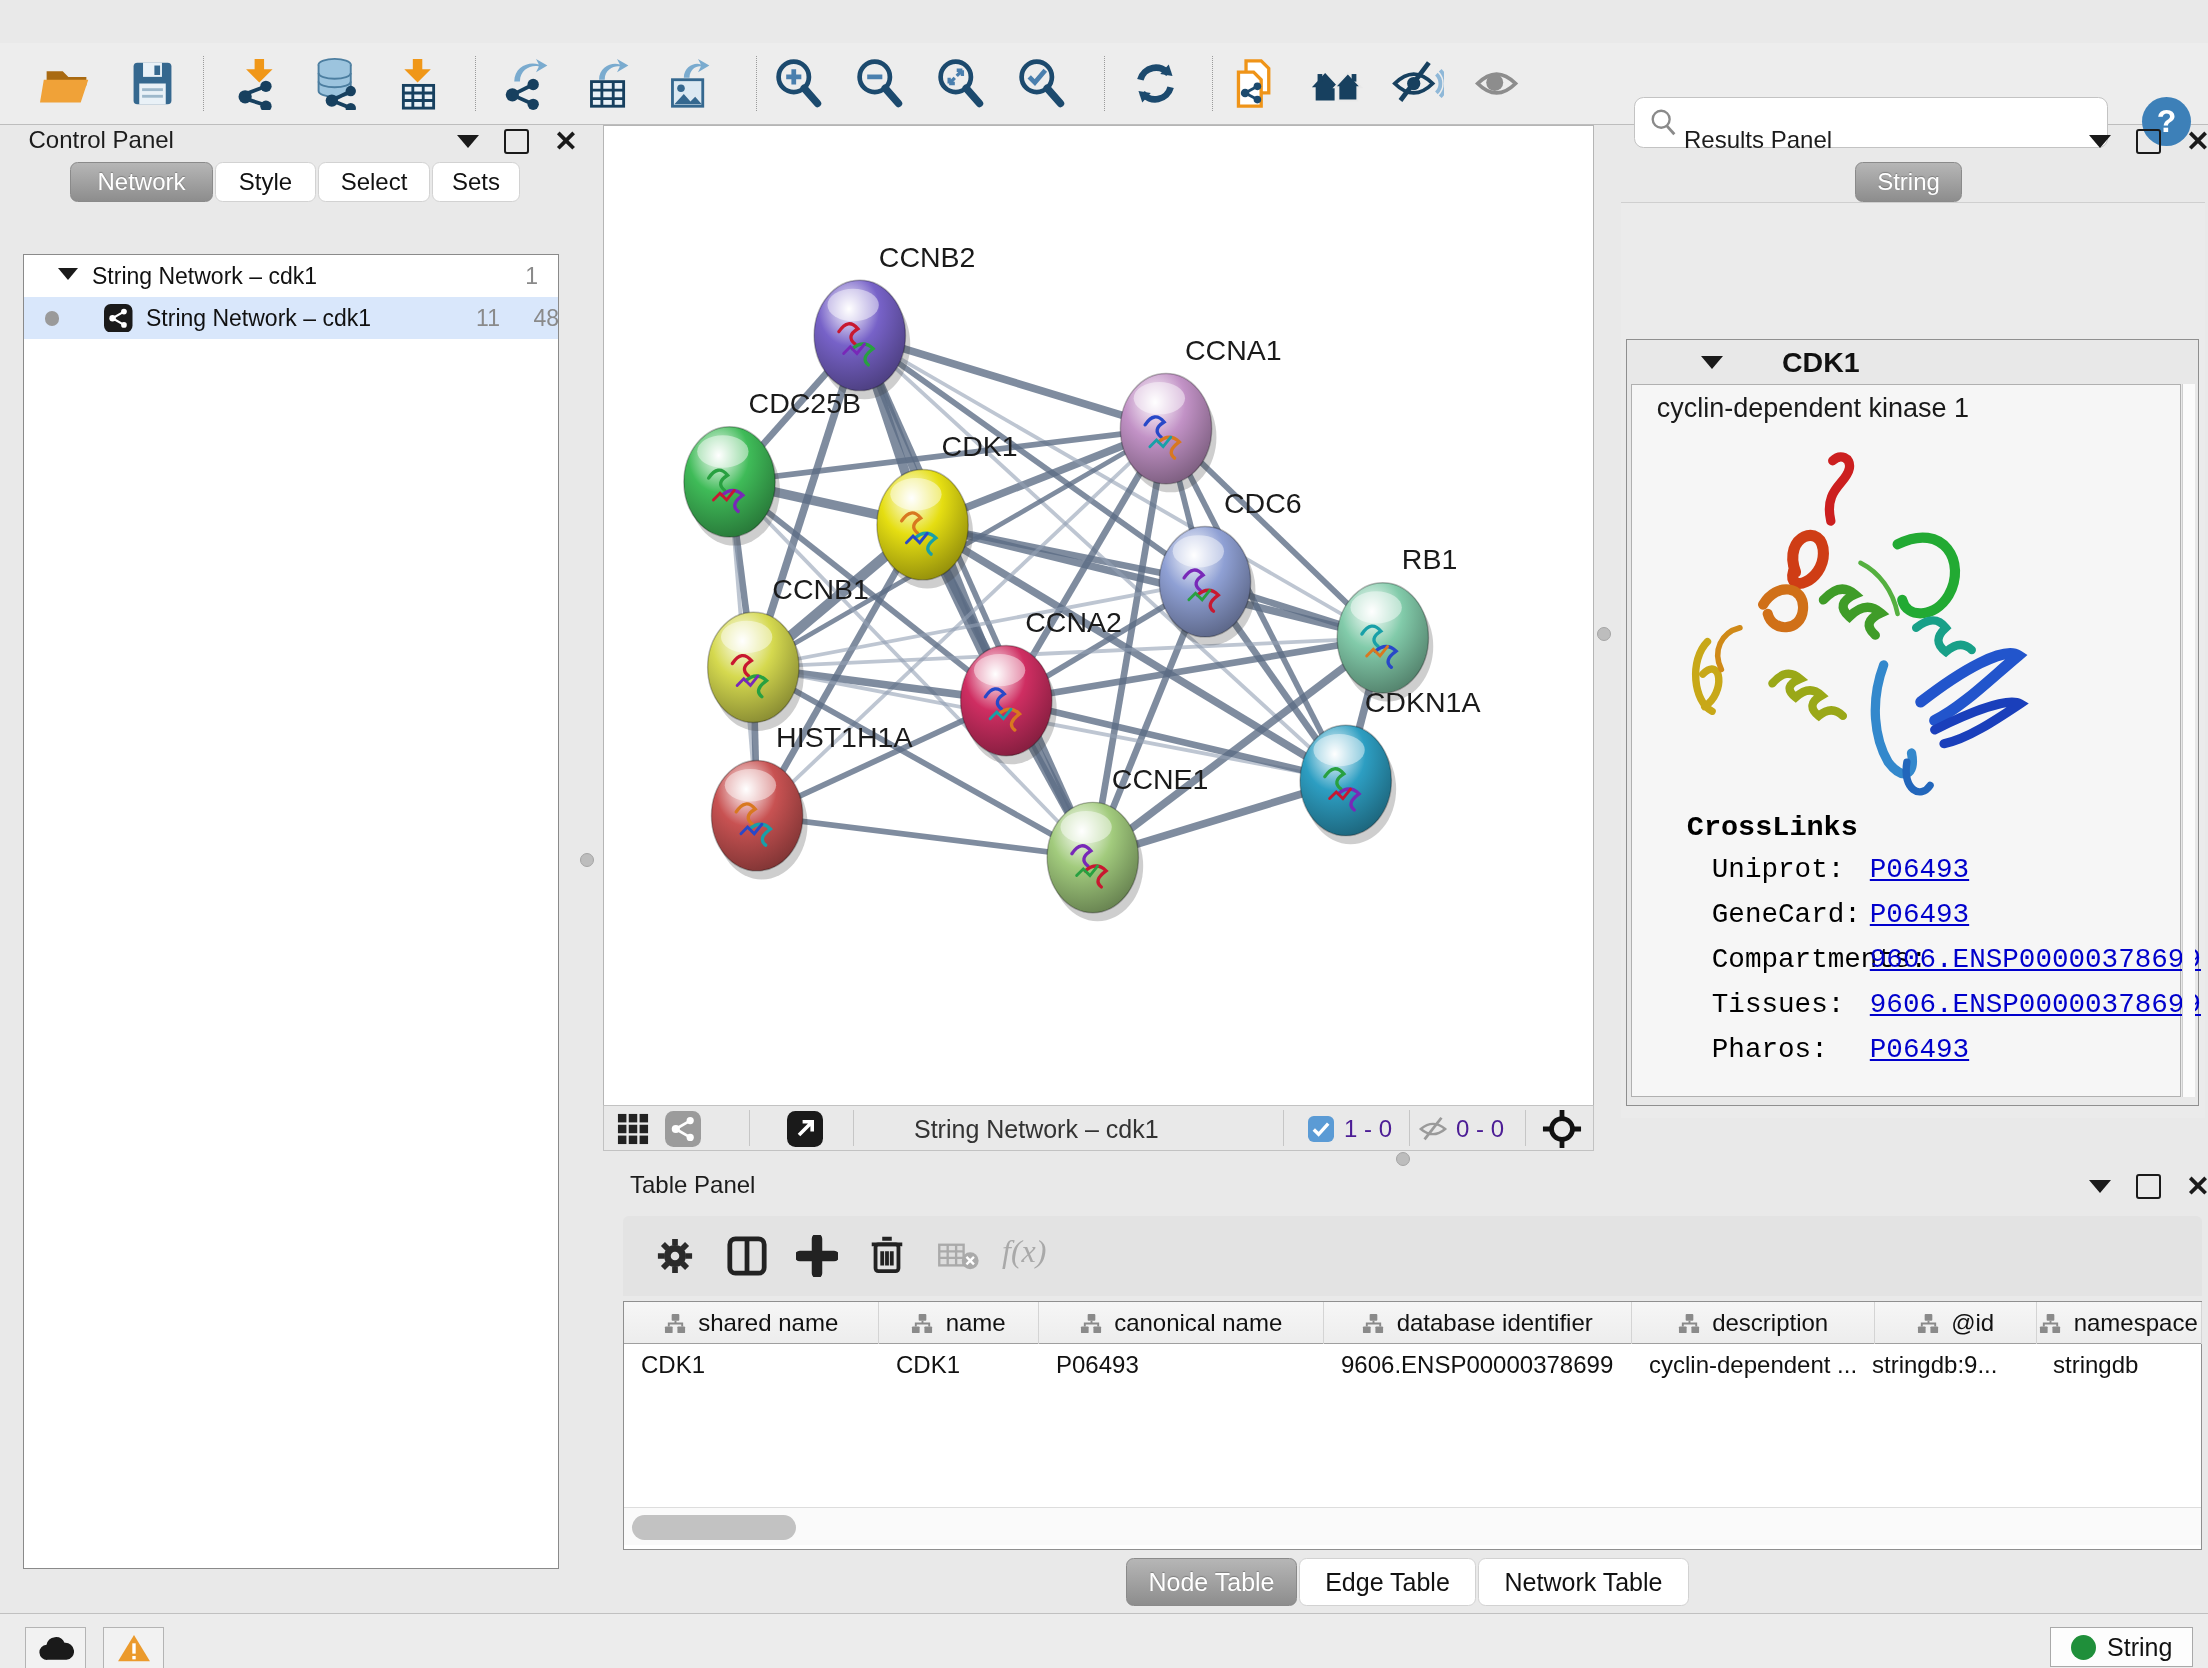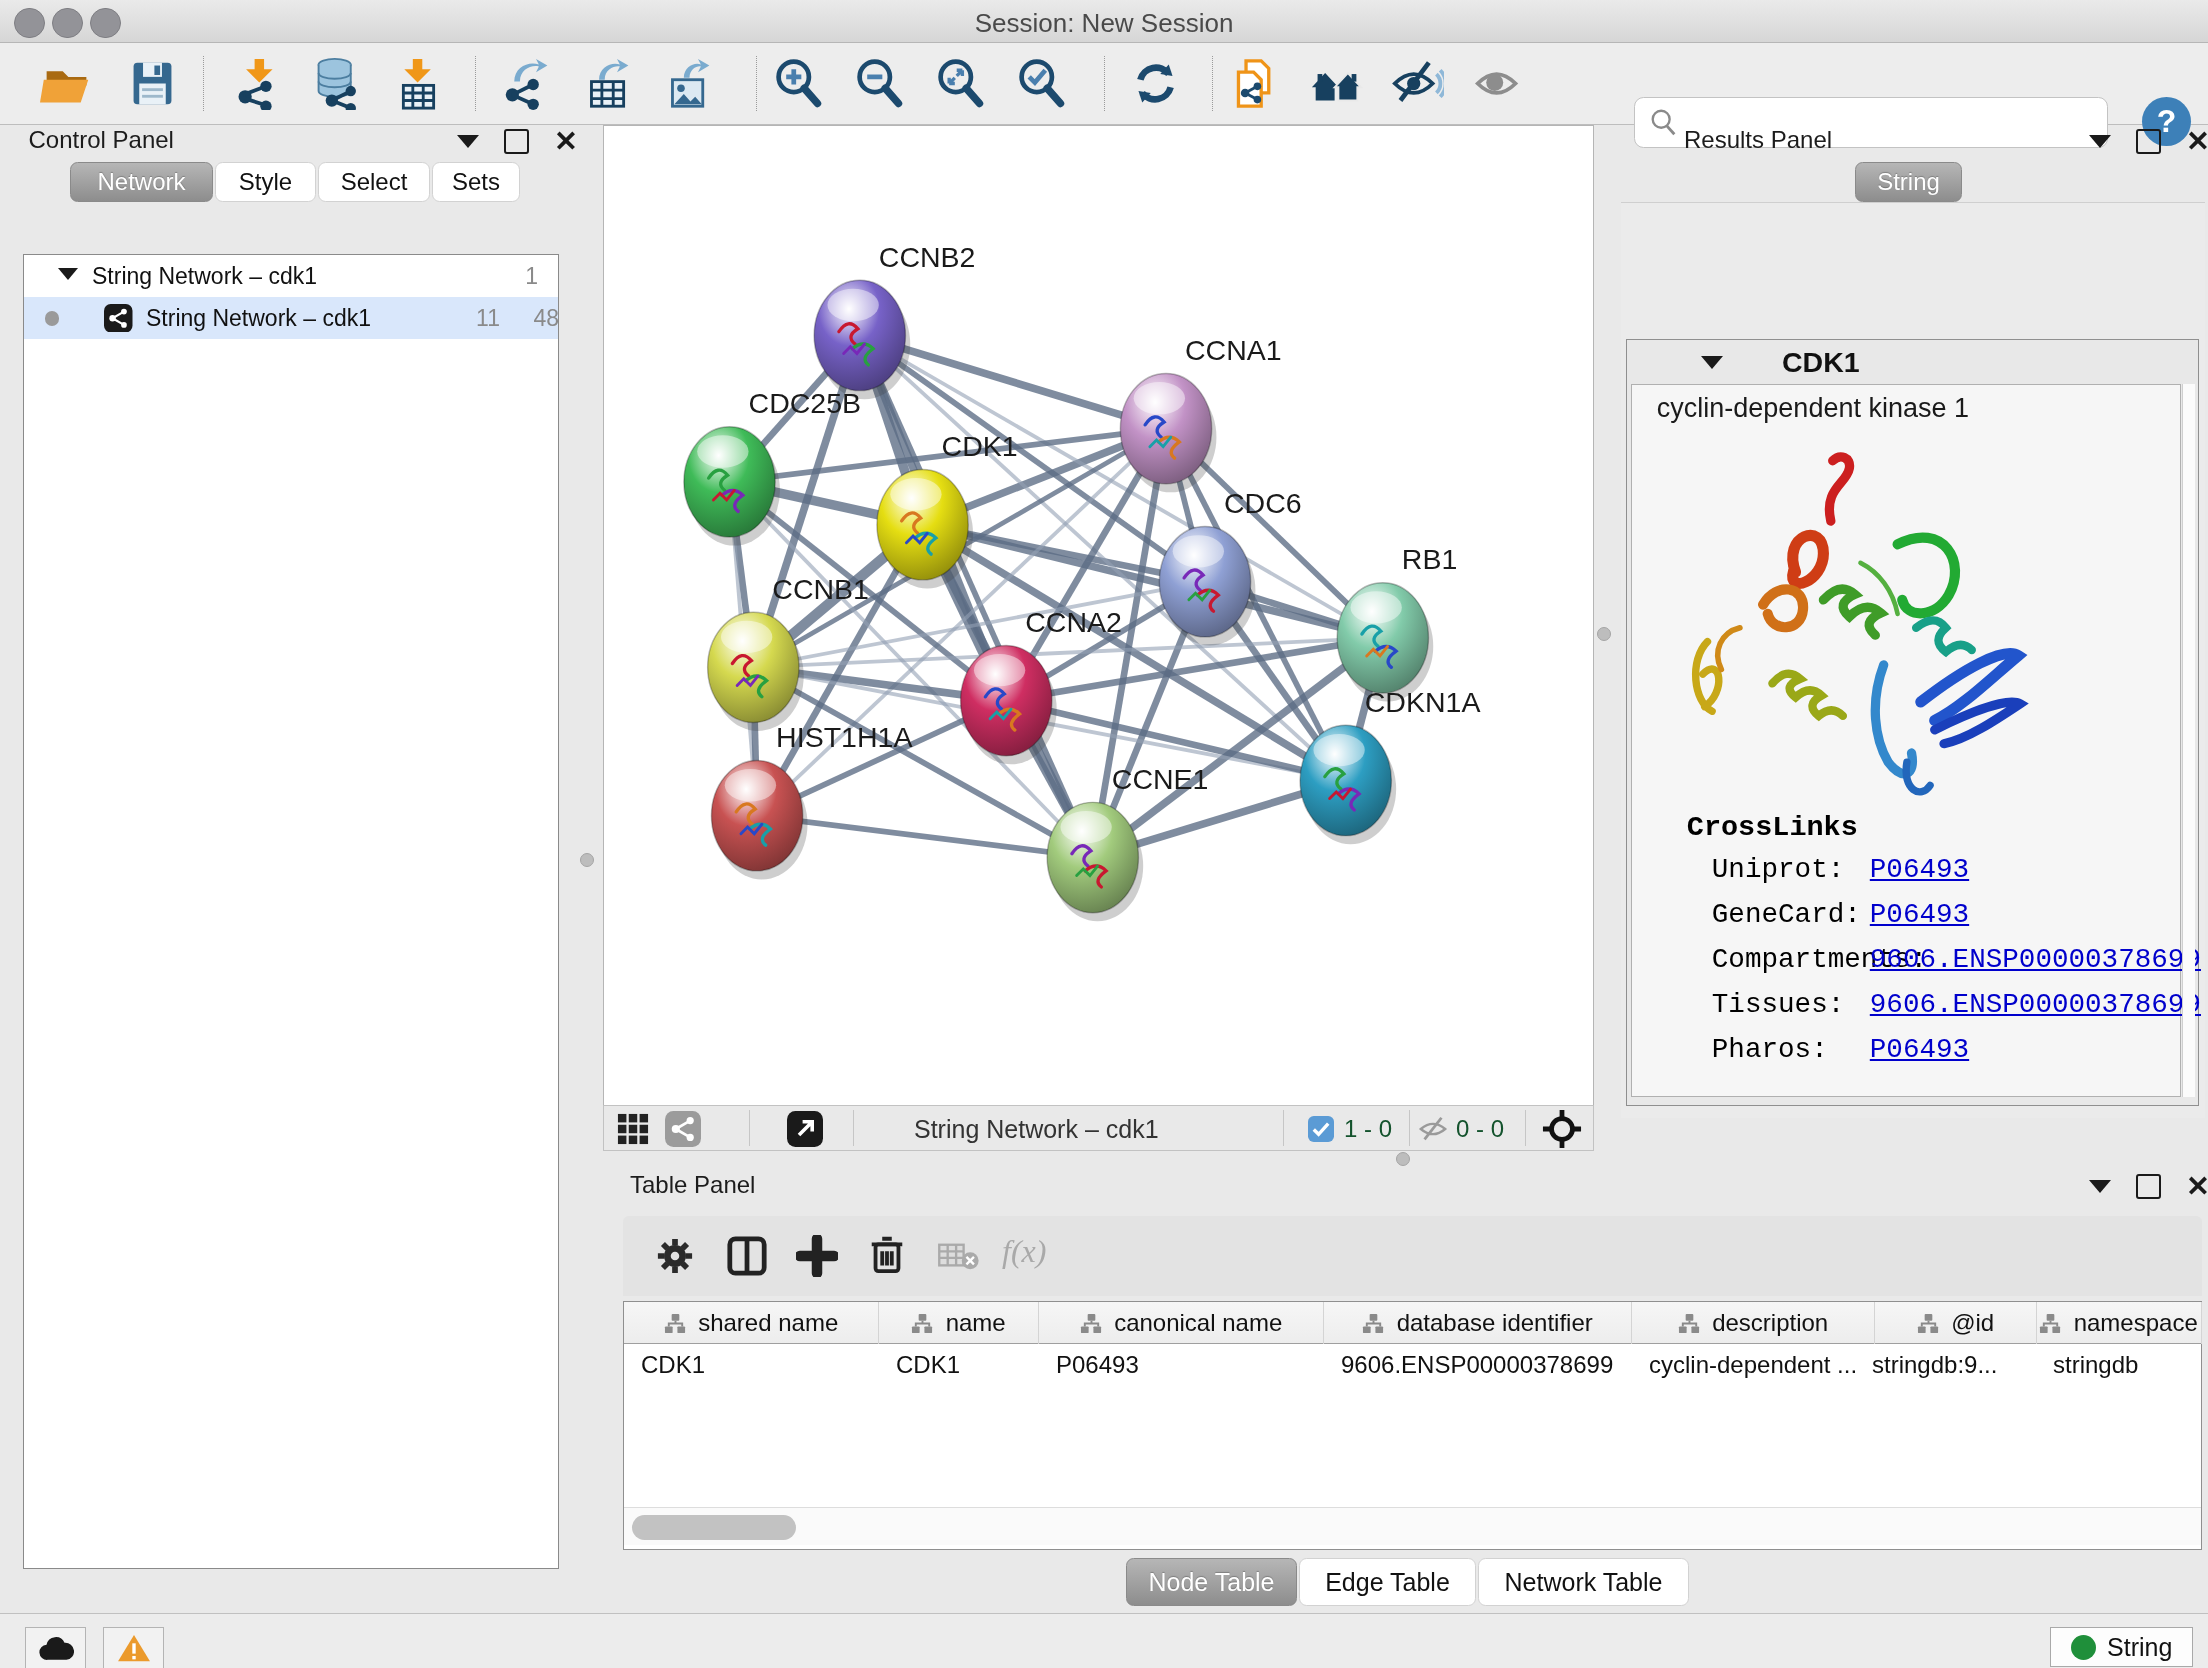--- a/index.html
+++ b/index.html
@@ -37,21 +37,21 @@
   #cp-tree{left:23px;top:254px;width:536px;height:1315px;background:#fff;border:1.9px solid #8a8a8a;box-sizing:border-box;}
   .tree-row{position:relative;width:100%;height:42px;font-size:23px;color:#111;}
   .tree-num{color:#8a8a8a;}
   #tree-row2{background:#d9e7fb;}
 
   
   #net-canvas{left:603px;top:125px;width:991px;height:981px;background:#fff;border:1px solid #b5b5b5;box-sizing:border-box;}
   #net-toolbar{left:603px;top:1105px;width:991px;height:46px;background:#e9e9e9;border:1px solid #c2c2c2;box-sizing:border-box;}
   .ntb-sep{top:3.8px;width:0;height:36px;border-left:1px solid #c6c6c6;position:absolute;}
   #net-title{left:310px;top:8.6px;font-size:25px;color:#333;}
-  .cnt-label{font-size:24px;color:#14532d;}
+  .cnt-label{font-size:24px;color:#4c1d95;}
   .pane-dot{width:12.4px;height:12.4px;border-radius:50%;background:#bdbdbd;border:1px solid #a5a5a5;}
 
   
   #rp-title{left:1684px;top:126px;}
   #rp-controls{left:2089px;top:129px;}
   #rp-outer{left:1621px;top:202px;width:584px;height:915px;background:#ebebeb;border-top:1px solid #cfcfcf;}
   #rp-btnbox{left:1626px;top:236px;width:573px;height:95px;background:#ececec;border:1.9px solid #9f9f9f;box-sizing:border-box;}
   .rp-btn{top:23px;height:48px;background:#fff;border:1px solid #b9b9b9;border-radius:8.6px;font-size:25px;color:#111;display:flex;align-items:center;justify-content:center;}
   #cdk1-box{left:1626px;top:339px;width:573px;height:767px;background:#e8e8e8;border:1.9px solid #8f8f8f;box-sizing:border-box;}
   #cdk1-head{left:0;top:0;width:100%;height:44px;display:flex;align-items:center;}
@@ -82,26 +82,20 @@
   .sb-btn{top:13.3px;width:61px;height:42px;background:#f2f2f2;border:1.9px solid #b4b4b4;box-sizing:border-box;display:flex;align-items:center;justify-content:center;}
   #memory-btn{left:2050px;top:13.3px;width:143px;height:40px;background:#fdfdfd;border:1.9px solid #a9a9a9;box-sizing:border-box;display:flex;align-items:center;justify-content:center;gap:11.4px;font-size:25px;color:#111;}
   #memory-dot{width:25px;height:25px;border-radius:50%;background:#1f8f3a;}
   .fx-label{font-family:"Liberation Serif",serif;font-style:italic;font-size:32px;color:#a9a9a9;}
 </style>
 </head>
 <body>
 
 <div id="app">
 
-  <div id="titlebar" class="abs">
-    <div class="traffic abs" style="left:14.3px"></div>
-    <div class="traffic abs" style="left:52px"></div>
-    <div class="traffic abs" style="left:90px"></div>
-    <div id="win-title" class="abs">Session: New Session</div>
-  </div>
 
   <div id="toolbar" class="abs">
     <div class="tbtn abs" style="left:37px">
       <svg width="53" height="53" viewBox="0 0 56 56">
           <path d="M7,15 h17 l6,6 h19 v9 h-42 z" fill="#a96a12"></path>
           <path d="M4,24 h47 l-8,24 h-43 z" fill="#f0a238"></path>
         </svg>
     </div>
     <div class="tbtn abs" style="left:123px">
       <svg width="53" height="53" viewBox="0 0 56 56">

